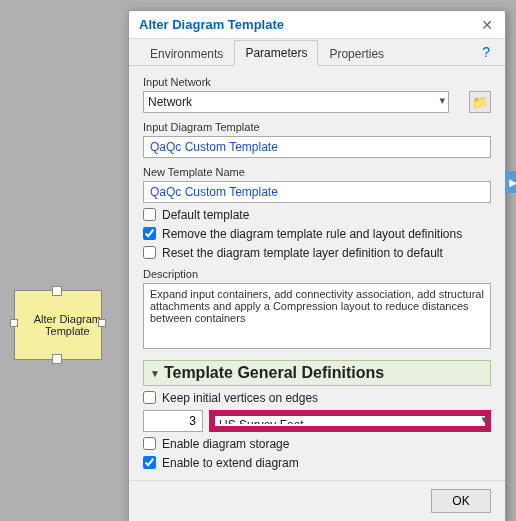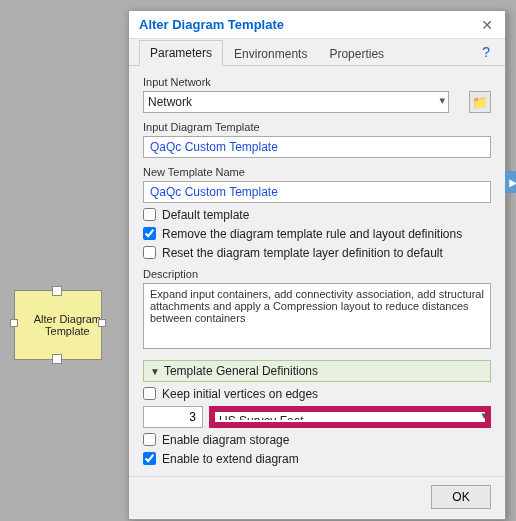--- a/index.html
+++ b/index.html
@@ -253,22 +253,22 @@
       background: #e8f0e0;
       border: 1px solid #b0c890;
       padding: 3px 6px;
       cursor: pointer;
     }
     .section-header-arrow {
       font-size: 10px;
       color: #444;
     }
     .section-header-label {
-      font-size: 12px;
-      font-weight: 400;
+      font-size: 16px;
+      font-weight: 700;
       color: #222;
     }
 
     .container-margin-row {
       display: flex;
       align-items: center;
       gap: 6px;
       margin-top: 5px;
     }
     .margin-input {
@@ -353,25 +353,25 @@
   </div>
 
   <div class="dialog">
 
     <div class="dialog-titlebar">
       <span class="dialog-title">Alter Diagram Template</span>
       <button class="close-btn">✕</button>
     </div>
 
     <div class="dialog-tabs">
+      <div class="tab">
+        <span>Environments</span>
+      </div>
       <div class="tab active">
         <span>Parameters</span>
-      </div>
-      <div class="tab">
-        <span>Environments</span>
       </div>
       <div class="tab">
         <span>Properties</span>
       </div>
       <span class="help-icon">?</span>
     </div>
 
     <div class="dialog-body">
 
       

